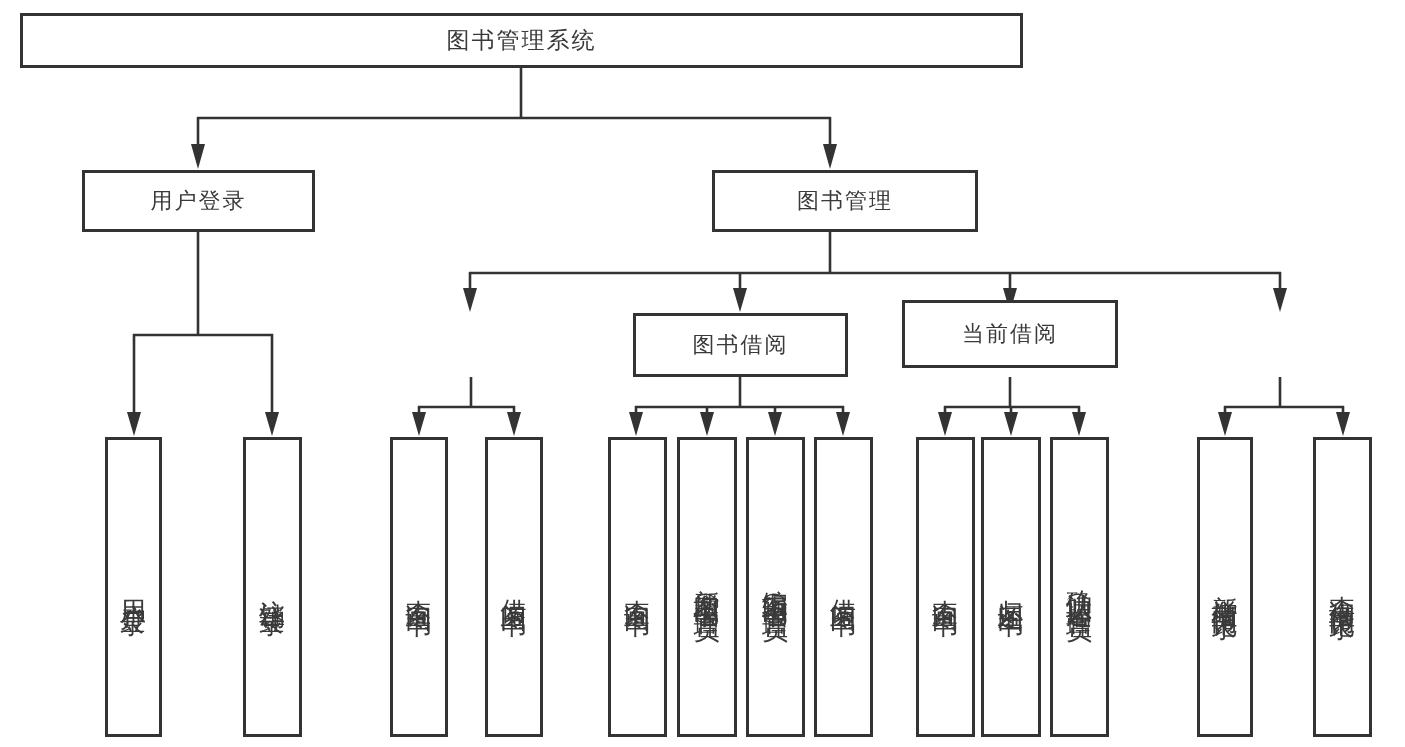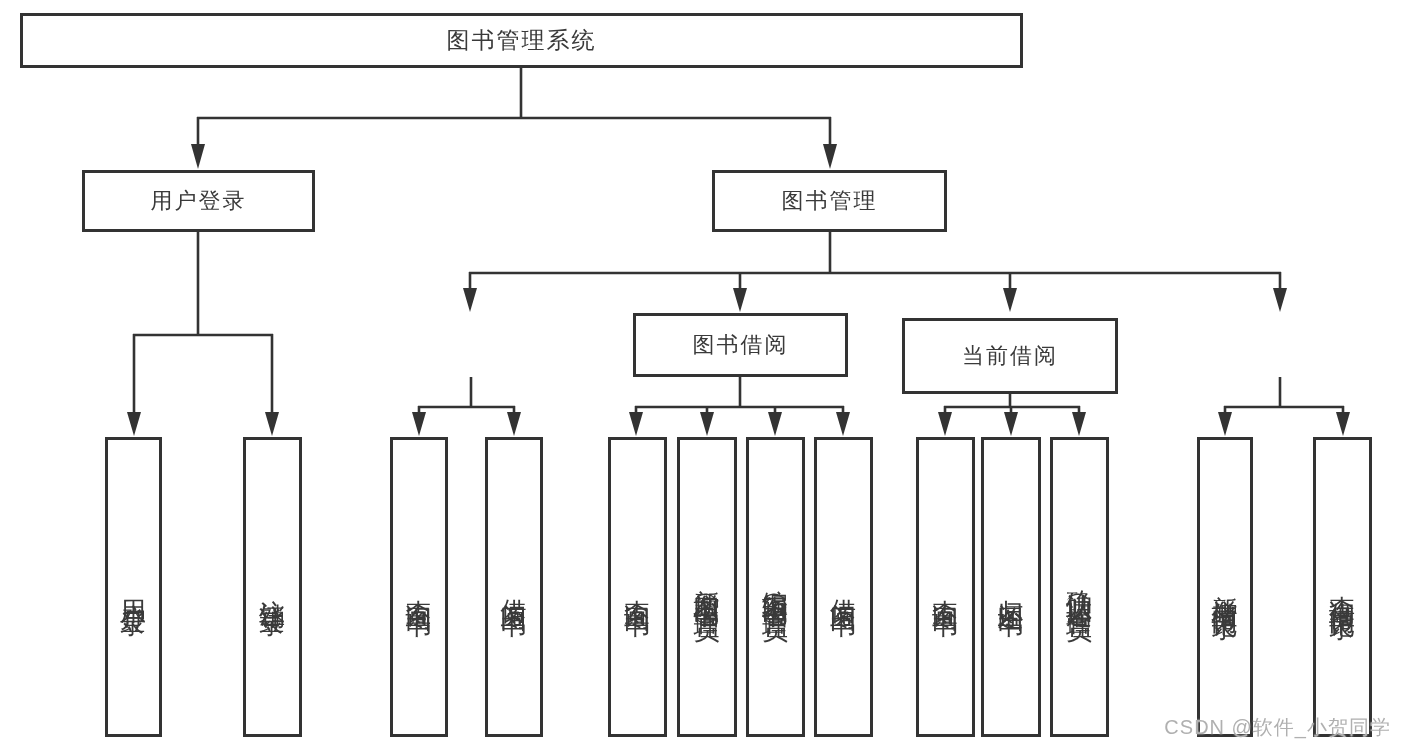--- a/index.html
+++ b/index.html
@@ -130,38 +130,37 @@
         <polygon points="1218,412 1232,412 1225,436" stroke="none"></polygon>
         <line x1="1343" y1="406" x2="1343" y2="414"></line>
         <polygon points="1336,412 1350,412 1343,436" stroke="none"></polygon>
       </g>
     </g>
   </svg>
 
   <div class="node h root-box" style="left:20px; top:13px; width:1003px; height:55px;text-align:right;">图书管理系统</div>
 
   <div class="node h" style="left:82px; top:170px; width:233px; height:62px;">用户登录</div>
-  <div class="node h" style="left:712px; top:170px; width:235px; height:62px;">图书管理</div>
+  <div class="node h" style="left:712px; top:170px; width:266px; height:62px;">图书管理</div>
 
   <div class="node h" style="left:633px; top:313px; width:215px; height:64px;">图书借阅</div>
-  <div class="node h" style="left:902px; top:318px; width:216px; height:76px;">当前借阅</div>
+  <div class="node h" style="left:902px; top:300px; width:216px; height:68px;">当前借阅</div>
 
   <div class="node leaf" style="left:105px; top:437px; width:57px; height:300px;">用户登录</div>
   <div class="node leaf" style="left:243px; top:437px; width:59px; height:300px;">注销登录</div>
 
   <div class="node leaf" style="left:390px; top:437px; width:58px; height:300px;">查询图书</div>
   <div class="node leaf" style="left:485px; top:437px; width:58px; height:300px;">借阅图书</div>
 
   <div class="node leaf" style="left:608px; top:437px; width:59px; height:300px;">查询图书</div>
   <div class="node leaf" style="left:677px; top:437px; width:60px; height:300px;">新增图书（管理员）</div>
   <div class="node leaf" style="left:746px; top:437px; width:59px; height:300px;">编辑图书（管理员）</div>
   <div class="node leaf" style="left:814px; top:437px; width:59px; height:300px;">借阅图书</div>
 
   <div class="node leaf" style="left:916px; top:437px; width:59px; height:300px;">查询图书</div>
   <div class="node leaf" style="left:981px; top:437px; width:60px; height:300px;">归还图书</div>
   <div class="node leaf" style="left:1050px; top:437px; width:59px; height:300px;">确认归还（管理员）</div>
 
   <div class="node leaf" style="left:1197px; top:437px; width:56px; height:300px;">新增借阅记录</div>
   <div class="node leaf" style="left:1313px; top:437px; width:59px; height:300px;">查询借阅记录</div>
 
-  <div class="watermark">CSDN @软件_小贺同学</div>
 
 </div>
 
 </body></html>

